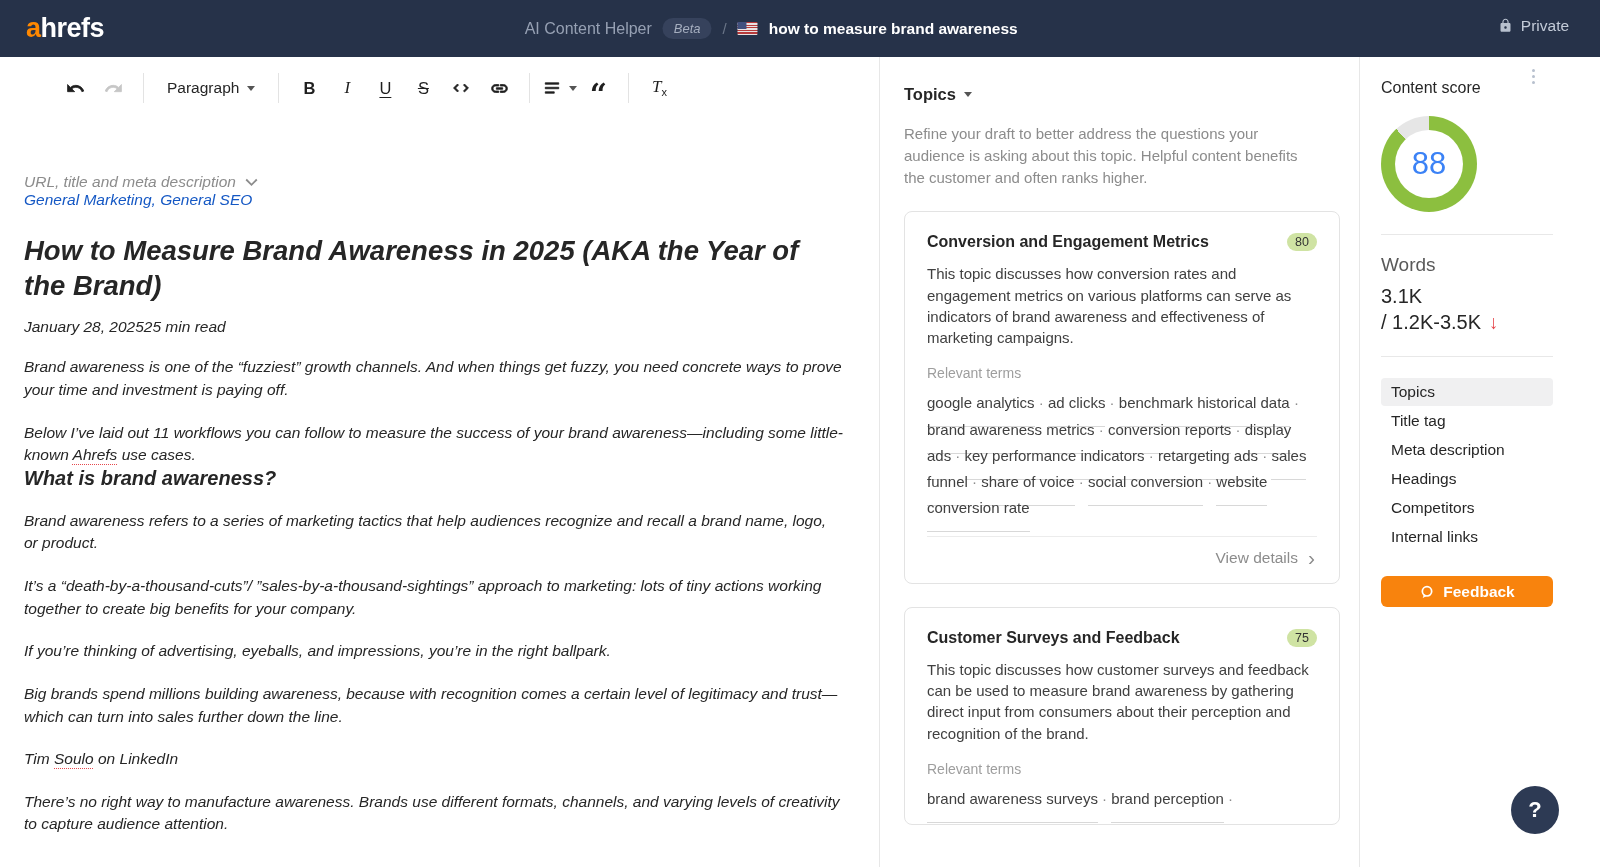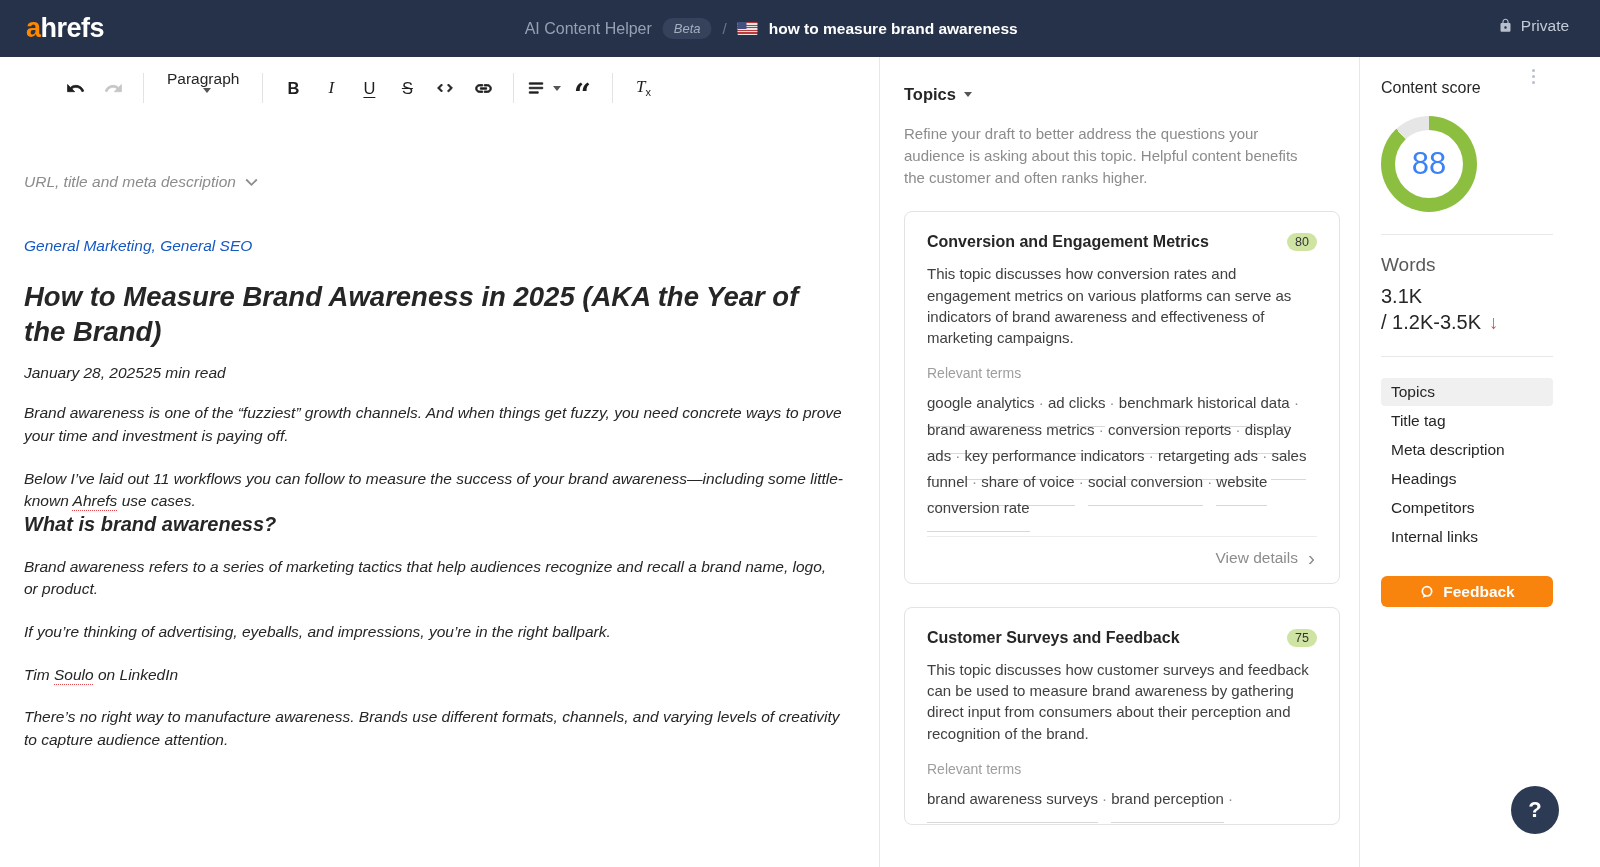--- a/index.html
+++ b/index.html
@@ -34,37 +34,37 @@
   .sidebar-col { width:240px; padding:22px 24px 0 21px; overflow:hidden; }
 
   
   .toolbar { height:62px; display:flex; align-items:center; padding-left:56px; }
   .tb-btn { width:38px; height:36px; display:flex; align-items:center; justify-content:center;
     border-radius:4px; cursor:pointer; color:#1f1f1f; font-size:16.5px; }
   .tb-btn svg { stroke:#1f1f1f; fill:#1f1f1f; }
   .tb-btn.disabled svg { stroke:#c6c6c6; fill:#c6c6c6; }
   .tb-sep { width:1px; height:30px; background:#e3e3e3; margin:0 11px; }
   .tb-dropdown { display:flex; align-items:center; padding:0 12px; height:36px; cursor:pointer;
-    font-size:15.5px; color:#262626;flex-direction:column; }
+    font-size:15.5px; color:#262626; }
   .caret-down { width:0; height:0; border-left:4px solid transparent; border-right:4px solid transparent;
     border-top:5px solid #555; display:inline-block; margin-left:8px; }
   .bold-g { font-weight:800; }
   .italic-g { font-style:italic; font-family:"Liberation Serif",serif; font-size:17px; }
   .underline-g { text-decoration:underline; text-underline-offset:3px; }
   .strike-g { text-decoration:line-through; }
   .quote-g { font-family:"DejaVu Serif",serif; font-size:30px; font-weight:700; line-height:10px;
     padding-top:14px; }
   .tx-g { font-size:17px; font-style:italic; font-family:"Liberation Serif",serif;}
   .tx-g sub { font-size:11px; font-style:normal; font-family:"Liberation Sans",sans-serif; }
 
   
   .editor-content { padding:0 30px 0 24px; cursor:text;font-style:italic; }
   .meta-toggle { margin-top:54px; display:flex; align-items:center; gap:9px;
     color:#8c8c8c; font-size:15.5px; cursor:pointer; width:fit-content; }
-  .tags { margin-top:46px; font-size:15.5px; color:#1558c4; }
+  .tags { font-size:15.5px; color:#1558c4; }
   .tags .tag-link { cursor:pointer; }
   .doc-h1 { margin-top:25px; max-width:800px; font-size:27.5px; line-height:1.26;
     font-weight:700; color:#262626; }
   .byline { margin-top:15px; font-size:15.5px; color:#262626; }
   .editor-content p { margin-top:20px; max-width:820px; font-size:15.5px; line-height:1.46; color:#262626; }
   .doc-h2 { font-size:20px; font-weight:700; color:#262626; }
   .misspell { text-decoration:underline dotted #e5484d; text-decoration-thickness:1px; text-underline-offset:4px; }
 
   
   .topics-header { display:flex; align-items:center; font-size:16.5px; font-weight:700;
@@ -202,21 +202,23 @@
               <path d="M1.2 1.5l5.3 5.3 5.3-5.3" stroke="#8c8c8c" stroke-width="1.8" fill="none"></path>
             </svg>
         </div>
         <div class="tags"><span class="tag-link">General Marketing</span><span>, </span><span class="tag-link">General SEO</span></div>
         <h1 class="doc-h1">How to Measure Brand Awareness in 2025 (AKA the Year of the Brand)</h1>
         <div class="byline"><span>January 28, 2025</span><span>25 min read</span></div>
         <p>Brand awareness is one of the “fuzziest” growth channels. And when things get fuzzy, you need concrete ways to prove your time and investment is paying off.</p>
         <p><span>Below I’ve laid out 11 workflows you can follow to measure the success of your brand awareness—including some little-known </span><span class="misspell">Ahrefs</span><span> use cases.</span></p>
         <h2 class="doc-h2">What is brand awareness?</h2>
         <p>Brand awareness refers to a series of marketing tactics that help audiences recognize and recall a brand name, logo, or product.</p>
+        <p>It’s a “death-by-a-thousand-cuts”/ ”sales-by-a-thousand-sightings” approach to marketing: lots of tiny actions working together to create big benefits for your company.</p>
         <p>If you’re thinking of advertising, eyeballs, and impressions, you’re in the right ballpark.</p>
+        <p>Big brands spend millions building awareness, because with recognition comes a certain level of legitimacy and trust—which can turn into sales further down the line.</p>
         <p><span>Tim </span><span class="misspell">Soulo</span><span> on LinkedIn</span></p>
         <p>There’s no right way to manufacture awareness. Brands use different formats, channels, and varying levels of creativity to capture audience attention.</p>
 
       </div>
     </section>
 
     <section class="topics-col">
       <div class="topics-header">
         <span>Topics</span>
         <span class="caret-down"></span>

